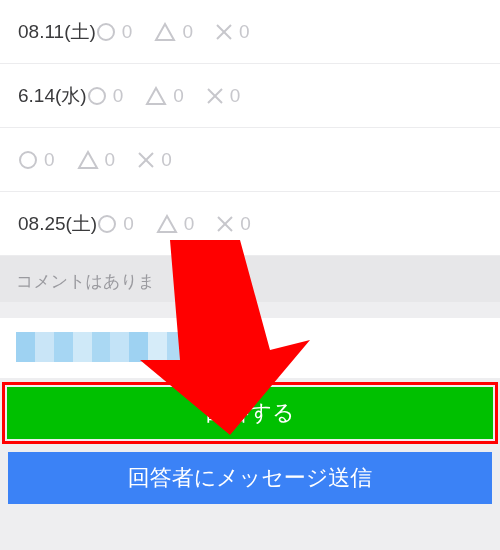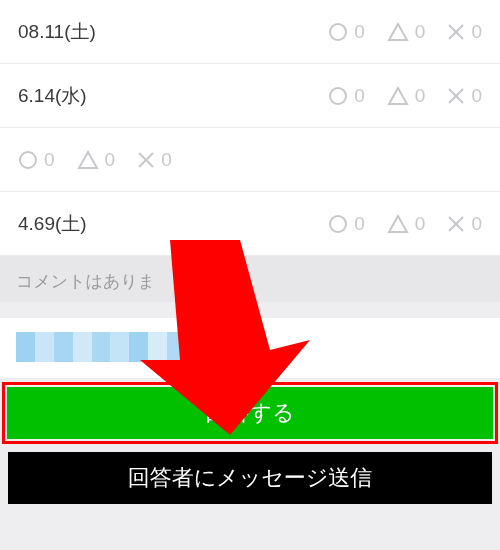--- a/index.html
+++ b/index.html
@@ -16,21 +16,20 @@
     height: 550px;
     background: #eeeef0;
     position: relative;
   }
   .list {
     background: #fff;
   }
   .row {
     display: flex;
     align-items: center;
-    justify-content: space-between;
     height: 64px;
     padding: 0 18px;
     border-bottom: 1px solid #ececee;
     background: #fff;
   }
   .row-date {
     color: #3a3a3c;
     font-size: 19px;
   }
   .counts {
@@ -80,21 +79,21 @@
   .btn-green {
     background: #00c000;
     color: #fff;
     text-align: center;
     font-size: 22px;
     line-height: 52px;
     height: 52px;
     cursor: pointer;
   }
   .btn-gray {
-    background: #000000;
+    background: #3b82f6;
     color: #fff;
     text-align: center;
     font-size: 22px;
     line-height: 52px;
     height: 52px;
     margin: 8px 8px 0 8px;
     cursor: pointer;
   }
   .arrow {
     position: absolute;
@@ -196,21 +195,21 @@
                 <line x1="2" y1="2" x2="16" y2="16" stroke="#c7c7cc" stroke-width="2"></line>
                 <line x1="16" y1="2" x2="2" y2="16" stroke="#c7c7cc" stroke-width="2"></line>
               </svg>
             </span>
           <span>0</span>
         </div>
       </div>
     </div>
 
     <div class="row">
-      <div class="row-date">4.69(土)</div>
+      <div class="row-date">08.25(土)</div>
       <div class="counts">
         <div class="count-item">
           <span class="sym">
               <svg width="20" height="20">
                 <circle cx="10" cy="10" r="8" stroke="#c7c7cc" stroke-width="2" fill="none"></circle>
               </svg>
             </span>
           <span>0</span>
         </div>
         <div class="count-item">

